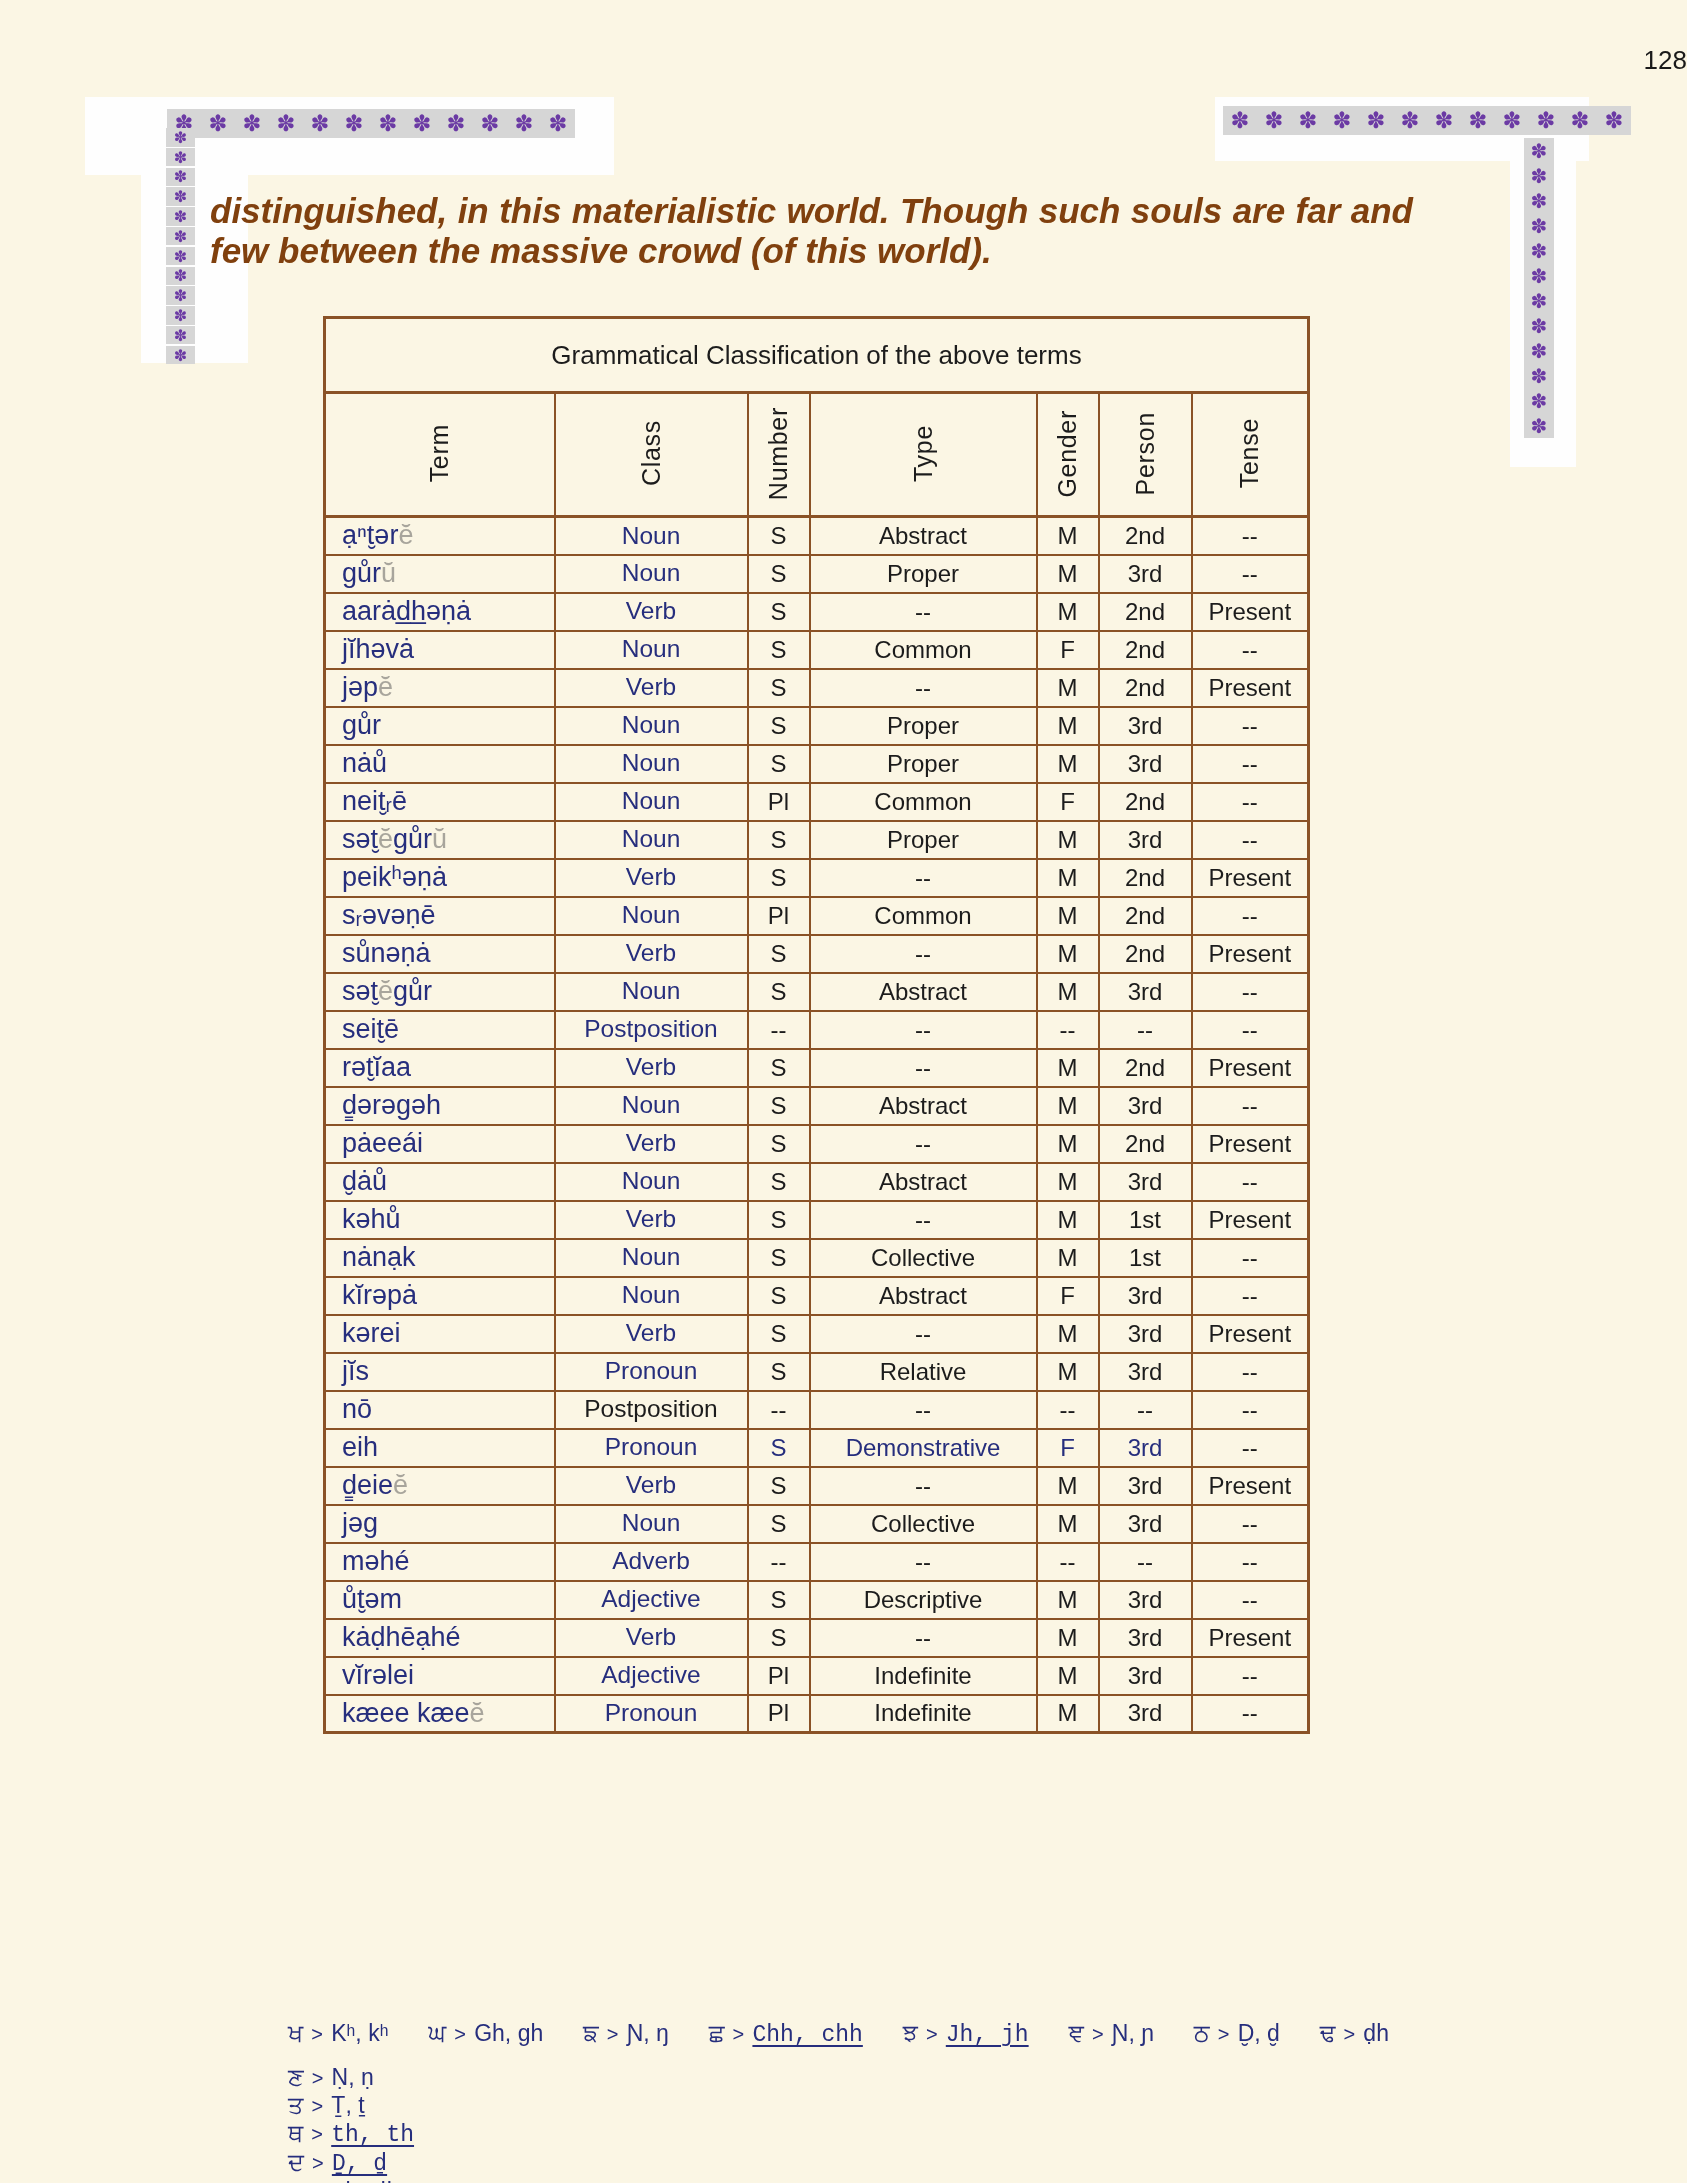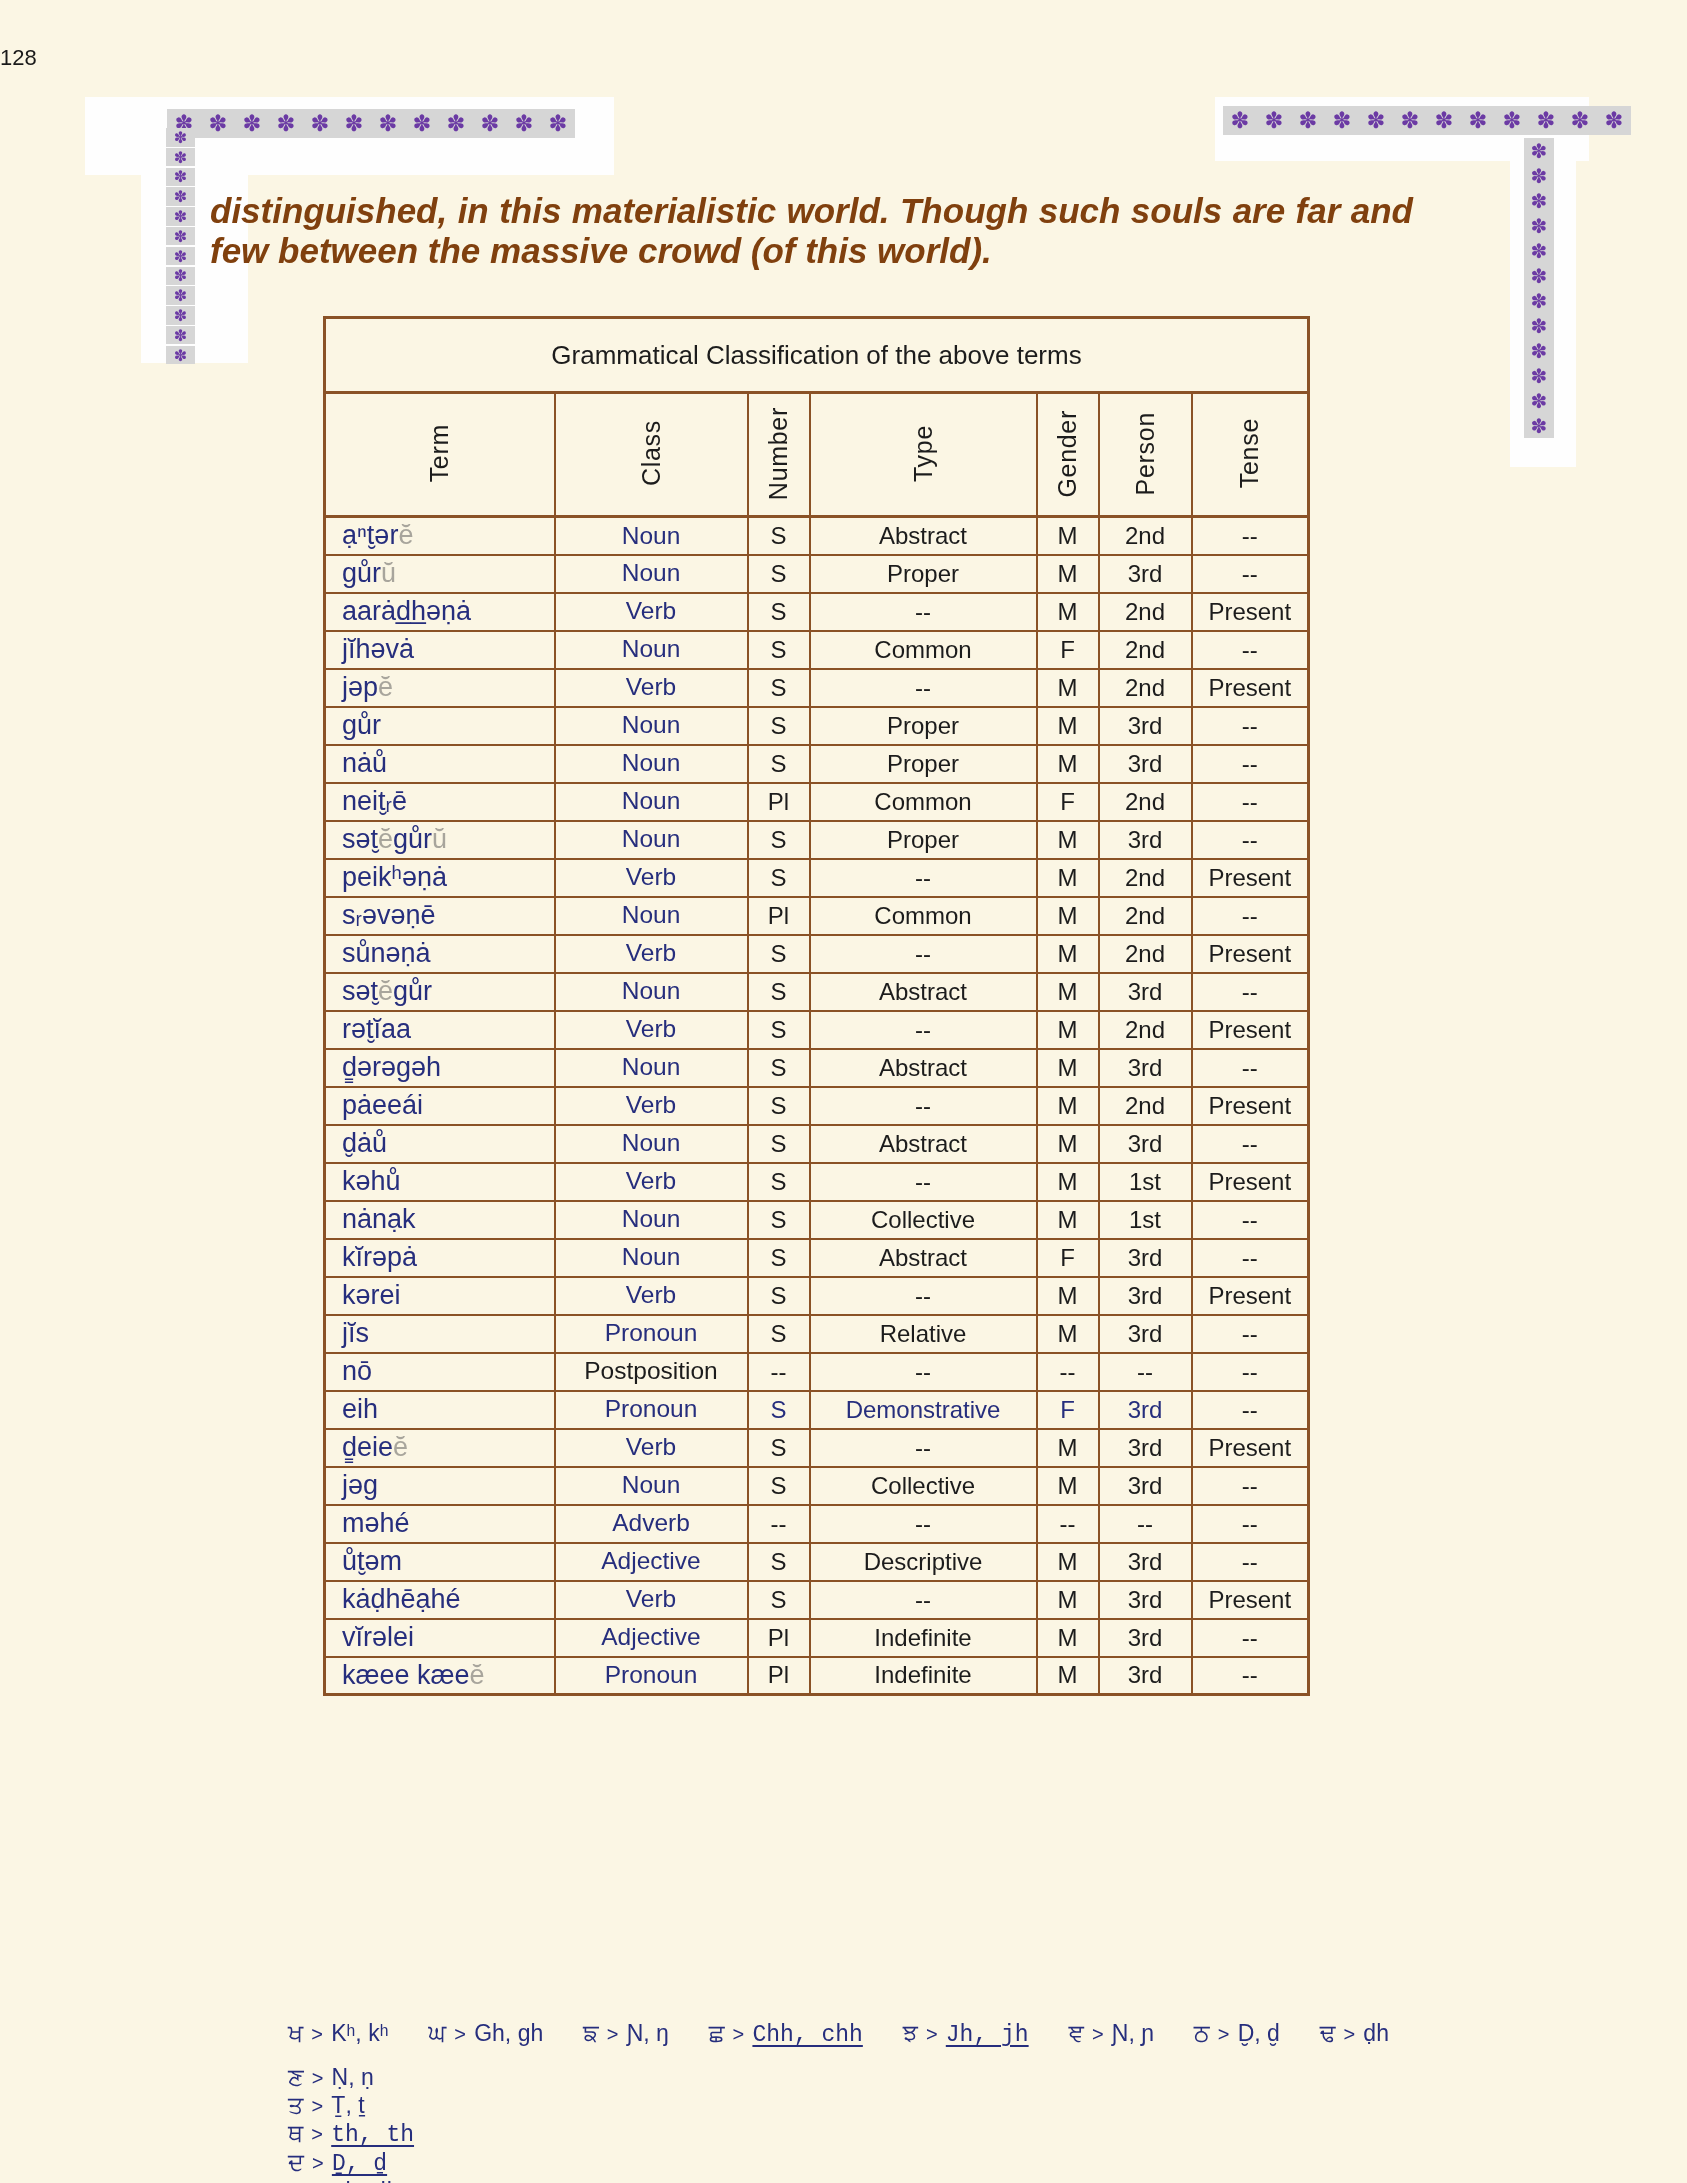--- a/index.html
+++ b/index.html
@@ -20,21 +20,21 @@
     color:var(--flower-purple,#6b3aa4);
   }
   .orn-h .tile{width:34px;height:29px;font-size:22.5px;margin-right:0;}
   .orn-h{flex-direction:row;}
   .orn-v{flex-direction:column;}
   #orn-left .tile{width:29px;height:18.5px;font-size:16px;margin-bottom:1.3px;}
   #orn-right .tile{width:30px;height:25px;font-size:20px;}
   
   .pageno{
     position:absolute;top:45px;left:0;right:0;
-    text-align:left;font-size:22px;color:#1a1a1a;
+    text-align:right;font-size:26px;color:#1a1a1a;
   }
   
   .para{
     position:absolute;left:210px;top:191px;width:1203px;
     font-style:italic;font-weight:600;font-size:35px;line-height:40px;
     color:var(--brown-text,#80400e);
     text-align:justify;
   }
   
   table.gram{
@@ -291,20 +291,29 @@
         <tr>
           <td class="c-term"><span>sət̮</span><span class="gray">ĕ</span><span>gůr</span></td>
           <td class="c-class navy">Noun</td>
           <td class="c-number">S</td>
           <td class="c-type">Abstract</td>
           <td class="c-gender">M</td>
           <td class="c-person">3rd</td>
           <td class="c-tense">--</td>
         </tr>
         <tr>
+          <td class="c-term"><span>seit̮ē</span></td>
+          <td class="c-class navy">Postposition</td>
+          <td class="c-number">--</td>
+          <td class="c-type">--</td>
+          <td class="c-gender">--</td>
+          <td class="c-person">--</td>
+          <td class="c-tense">--</td>
+        </tr>
+        <tr>
           <td class="c-term"><span>rət̮ĭaa</span></td>
           <td class="c-class navy">Verb</td>
           <td class="c-number">S</td>
           <td class="c-type">--</td>
           <td class="c-gender">M</td>
           <td class="c-person">2nd</td>
           <td class="c-tense">Present</td>
         </tr>
         <tr>
           <td class="c-term"><span>d̳ərəgəh</span></td>

